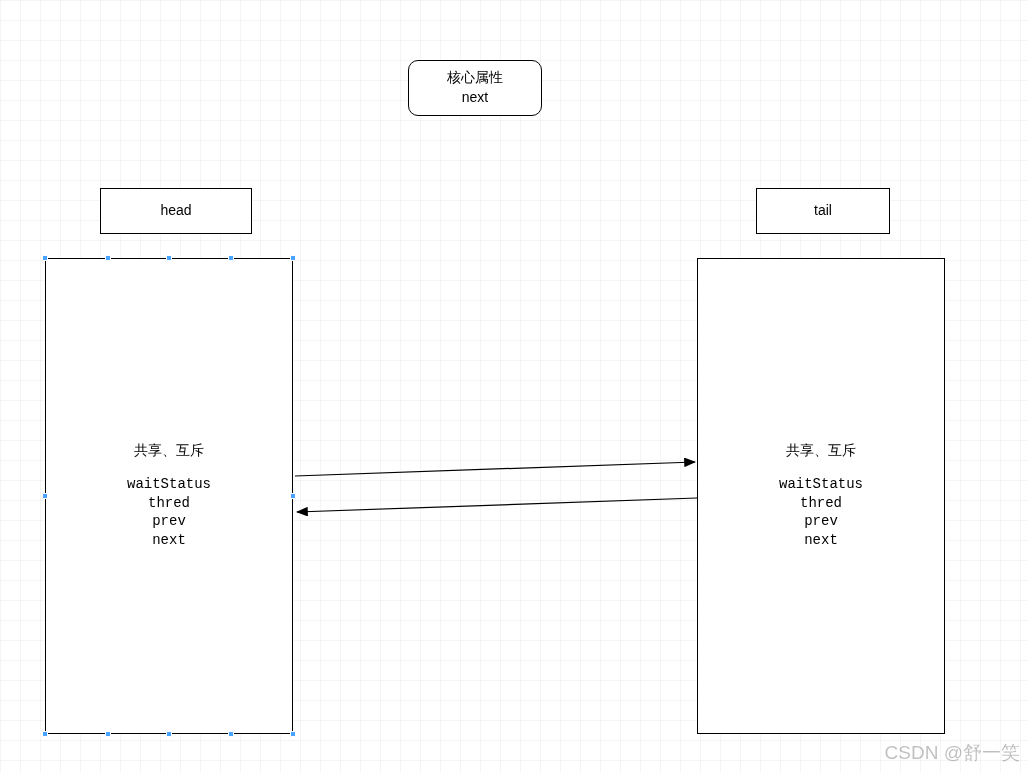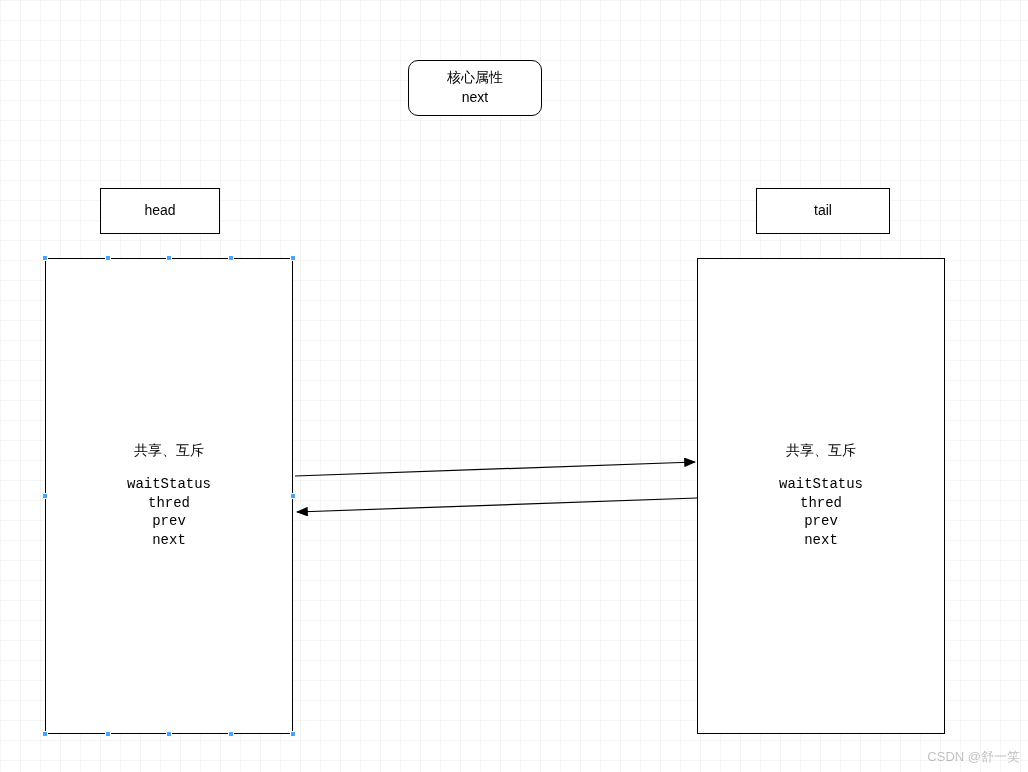--- a/index.html
+++ b/index.html
@@ -50,35 +50,35 @@
     left: 0; top: 0;
     width: 1028px;
     height: 772px;
     pointer-events: none;
   }
   .watermark {
     position: absolute;
     right: 8px;
     bottom: 6px;
     color: rgba(0,0,0,0.25);
-    font-size: 13px;
+    font-size: 19px;
   }
   .linegroup { line-height: 1.35; font-family: Liberation Mono, monospace; }
 </style>
 </head>
 <body>
 
 <div class="canvas">
 
   <div class="box rounded" style="left:408px; top:60px; width:134px; height:56px;">
     <div>核心属性</div>
     <div>next</div>
   </div>
 
-  <div class="box" style="left:100px; top:188px; width:120px; height:46px;">
+  <div class="box" style="left:100px; top:188px; width:152px; height:46px;">
     <span>head</span>
   </div>
 
   <div class="box" style="left:756px; top:188px; width:134px; height:46px;">
     <span>tail</span>
   </div>
 
   <div class="box selected" style="left:45px; top:258px; width:248px; height:476px;">
     <div class="linegroup">
       <div style="margin-bottom:14px;">共享、互斥</div>

